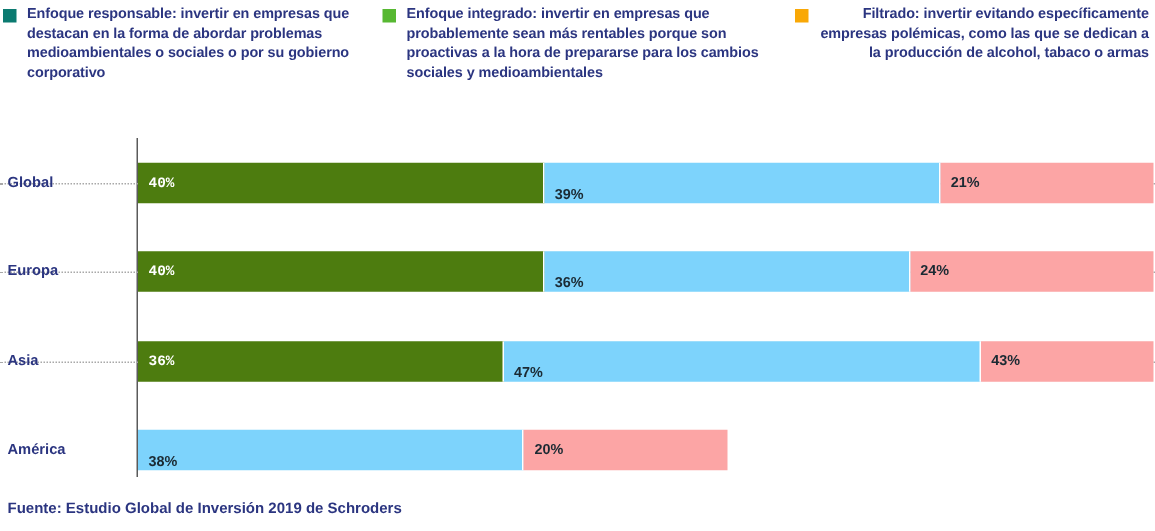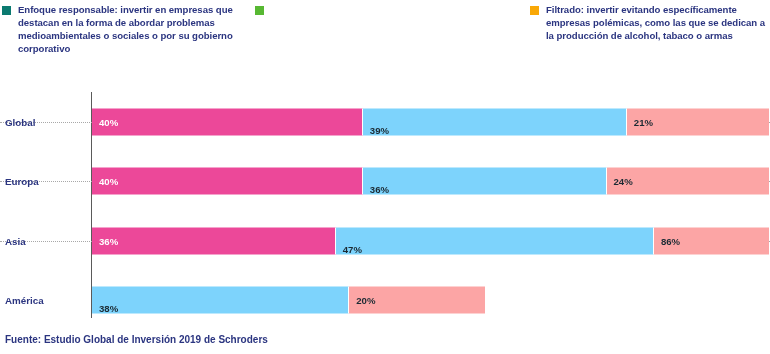--- a/index.html
+++ b/index.html
@@ -32,21 +32,21 @@
     display: flex;
     align-items: flex-start;
   }
   .legend-item {
     display: flex;
     align-items: flex-start;
     box-sizing: border-box;
   }
   .legend-item.li-0 { width: 255px; padding: 3px 8px 0 2px; }
   .legend-item.li-1 { width: 275px; padding: 3px 8px 0 0px; }
-  .legend-item.li-2 { width: 240px; padding: 3px 4px 0 0px; }
+  .legend-item.li-2 { width: 240px; padding: 3px 4px 0 0px; text-align: right; }
 
   .swatch {
     width: 9px;
     height: 9px;
     flex: 0 0 9px;
     margin-top: 3px;
     margin-right: 7px;
   }
   .legend-text {
     font-size: 9.6px;
@@ -112,21 +112,21 @@
     border-right: 1px solid #ffffff;
     overflow: hidden;
   }
   .seg:last-child { border-right: none; }
   .seg-label {
     font-size: 9.6px;
     font-weight: bold;
     padding-left: 7px;
     white-space: nowrap;
   }
-  .seg-0 { background: #ec4899; }
+  .seg-0 { background: #4d7c0f; font-family: Liberation Mono, monospace; }
   .seg-0 .seg-label { color: #ffffff; }
   .seg-1 { background: #7dd3fc; align-items: flex-end; }
   .seg-1 .seg-label { color: #1b2a33; }
   .seg-2 { background: #fca5a5; }
   .seg-2 .seg-label { color: #1b2a33; }
 
   .gridline {
     position: absolute;
     left: 0;
     width: 770px;
@@ -150,20 +150,21 @@
 
 <div class="page">
 
   <div class="legend">
     <div class="legend-item li-0">
       <span class="swatch" style="background:#0b7a70"></span>
       <span class="legend-text">Enfoque responsable: invertir en empresas que destacan en la forma de abordar problemas medioambientales o sociales o por su gobierno corporativo</span>
     </div>
     <div class="legend-item li-1">
       <span class="swatch" style="background:#57b832"></span>
+      <span class="legend-text">Enfoque integrado: invertir en empresas que probablemente sean más rentables porque son proactivas a la hora de prepararse para los cambios sociales y medioambientales</span>
     </div>
     <div class="legend-item li-2">
       <span class="swatch" style="background:#f9a806"></span>
       <span class="legend-text">Filtrado: invertir evitando específicamente empresas polémicas, como las que se dedican a la producción de alcohol, tabaco o armas</span>
     </div>
   </div>
 
   <div class="chart">
     <div class="axis-line"></div>
 
@@ -206,21 +207,21 @@
       <div class="row" style="top:125px">
         <span class="row-label">Asia</span>
         <div class="bar">
           <div class="seg seg-0" style="width:36%">
             <span class="seg-label">36%</span>
           </div>
           <div class="seg seg-1" style="width:47%">
             <span class="seg-label">47%</span>
           </div>
           <div class="seg seg-2" style="width:17%">
-            <span class="seg-label">86%</span>
+            <span class="seg-label">43%</span>
           </div>
         </div>
       </div>
 
       <div class="row" style="top:184.5px">
         <span class="row-label">América</span>
         <div class="bar">
           <div class="seg seg-1" style="width:38%">
             <span class="seg-label">38%</span>
           </div>

